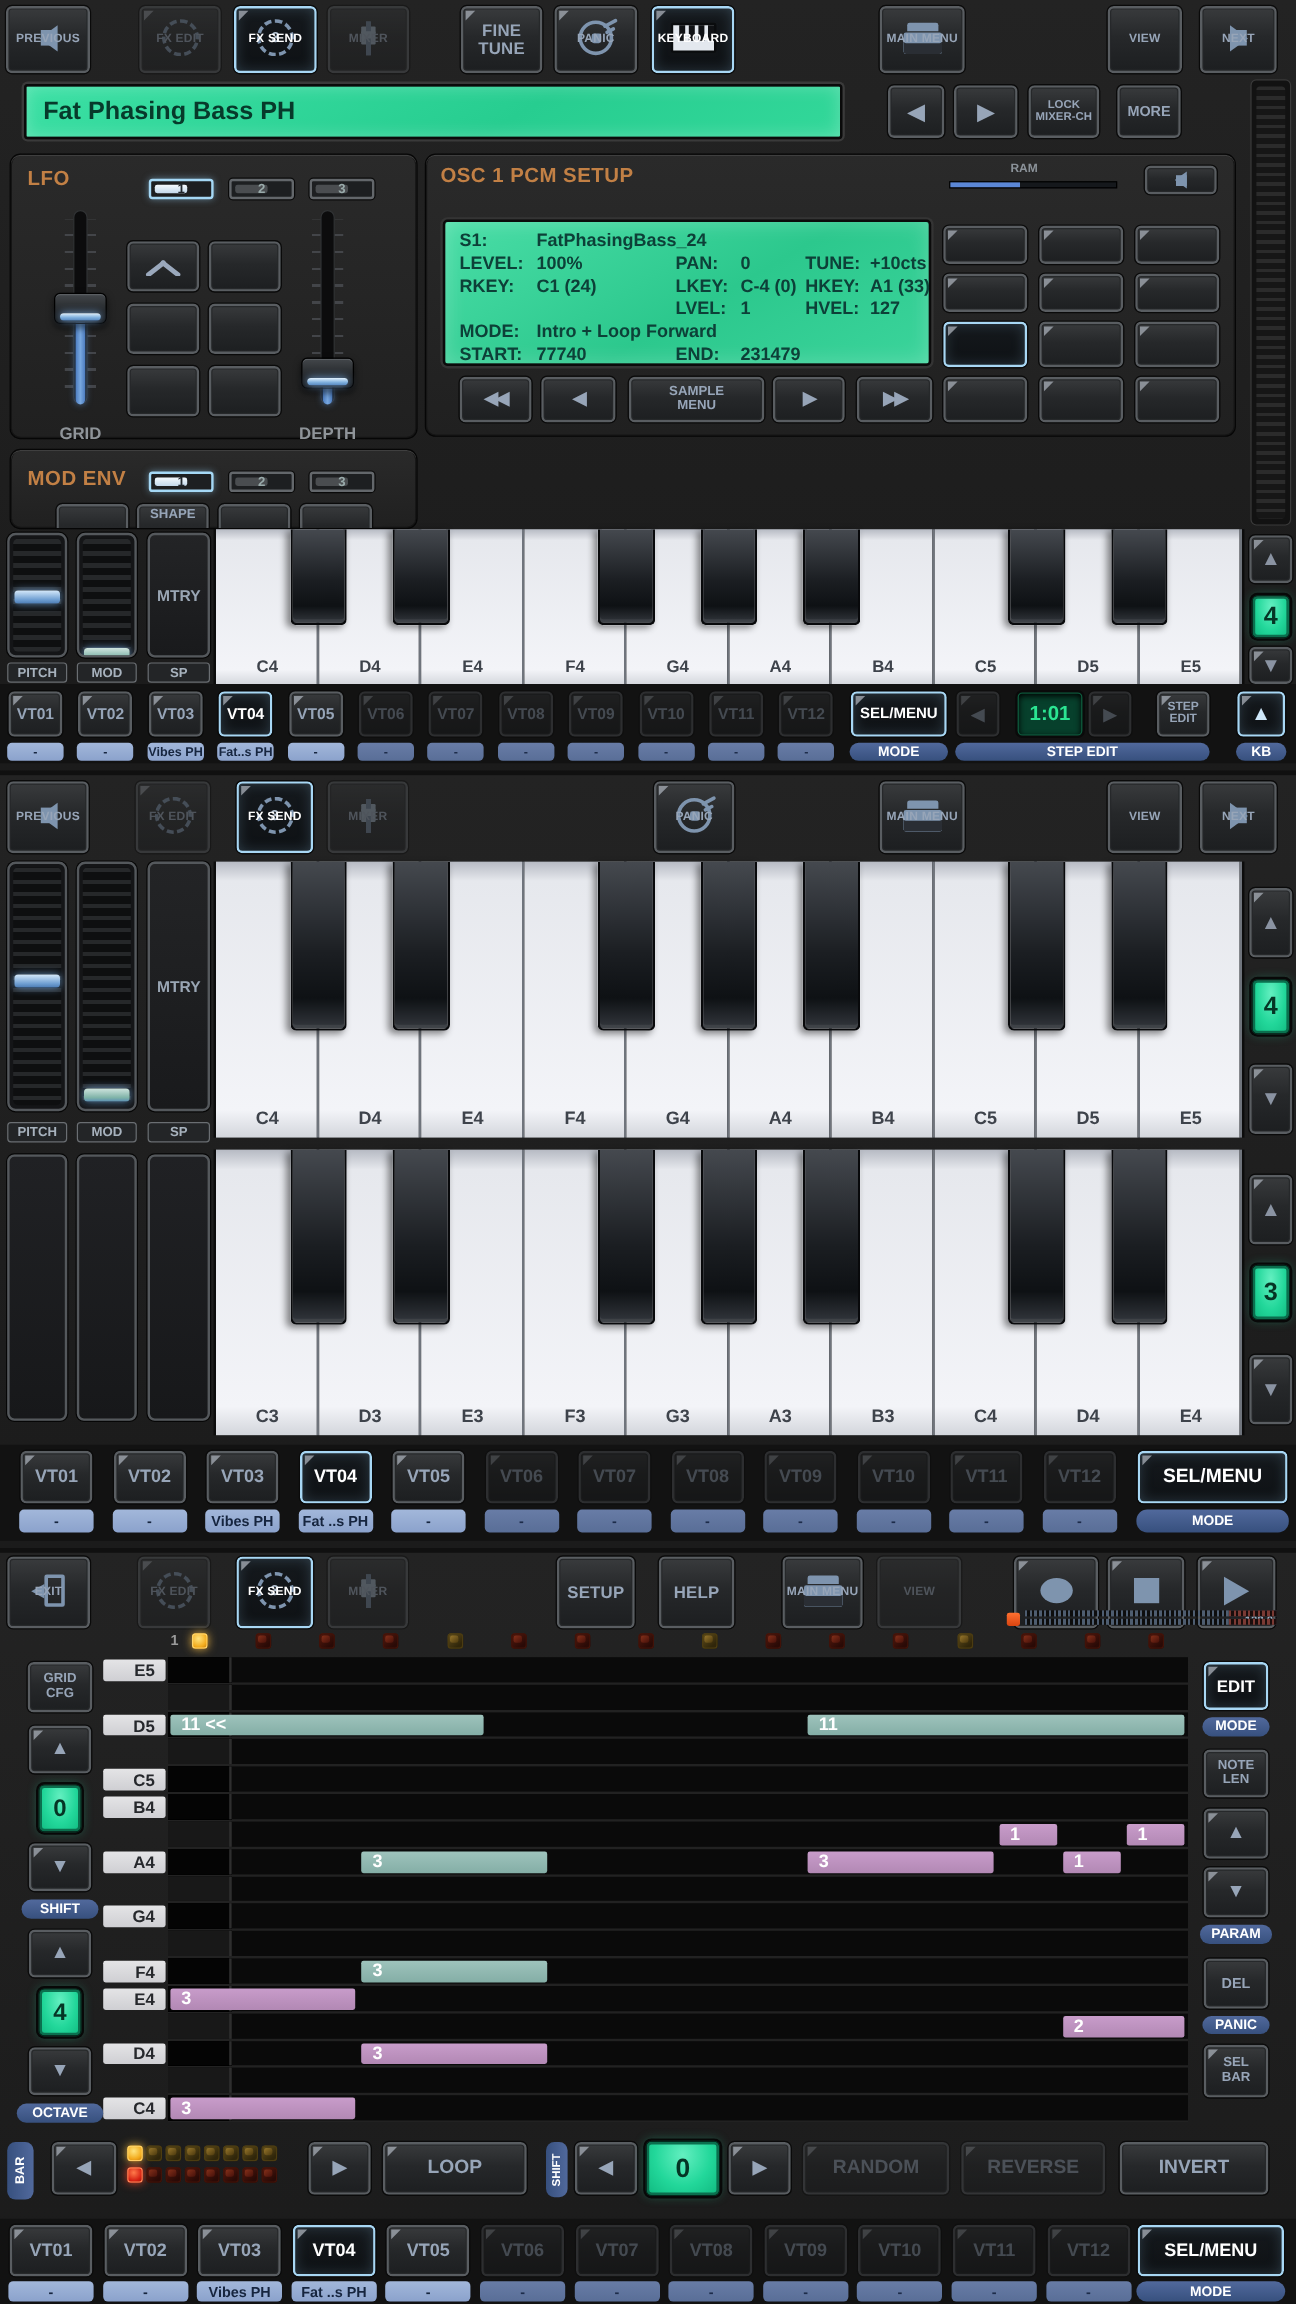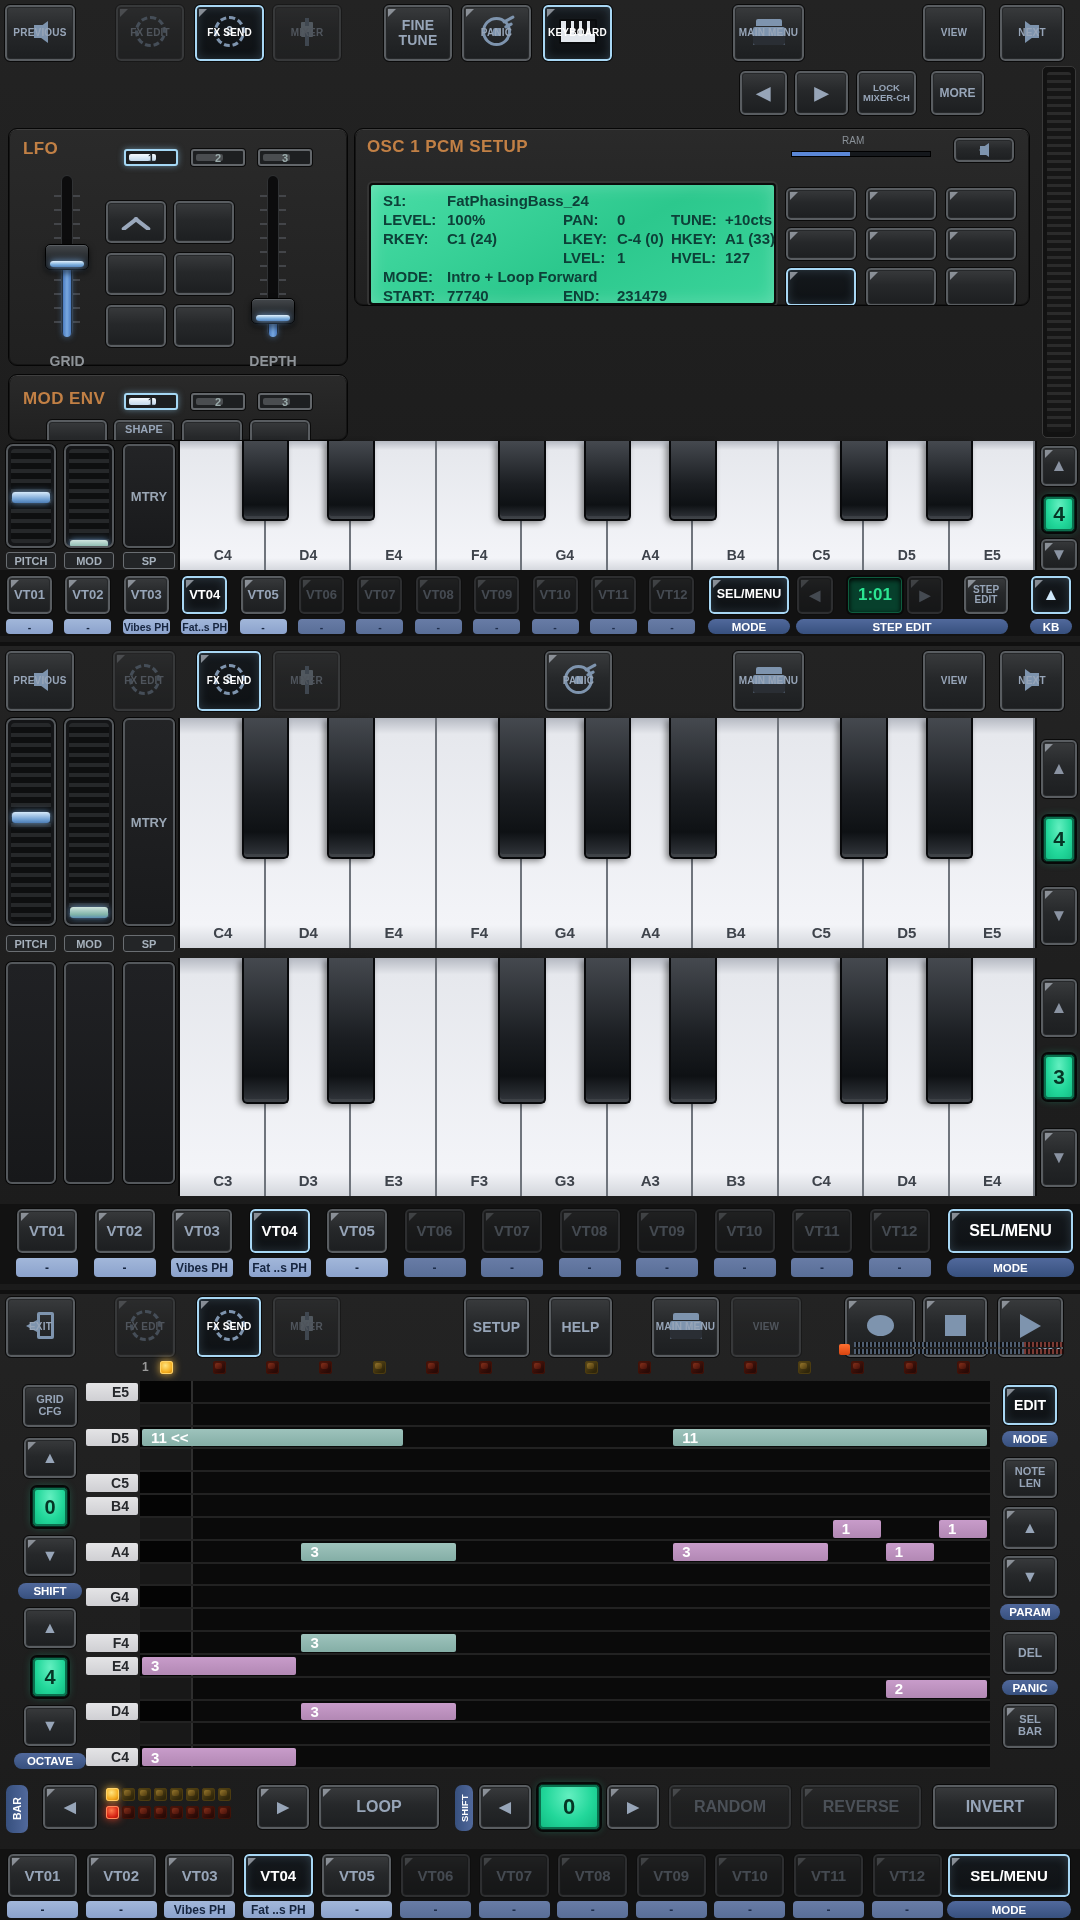--- a/index.html
+++ b/index.html
@@ -125,20 +125,23 @@
   .shape-tri{position:static;position:relative;width:30px;height:16px;overflow:hidden;}
   .shape-tri i{position:absolute;width:20px;height:4px;background:#9aa8bc;border-radius:2px;top:8px;}
 </style>
 </head>
 <body>
 
 <div id="screen">
   <div id="sec1" class="secbg" style="left:0;top:0;width:1080px;height:642px"></div>
   <div id="sec2" class="secbg" style="left:0;top:646px;width:1080px;height:644px"></div>
   <div id="sec3" class="secbg" style="left:0;top:1294px;width:1080px;height:626px"></div>
+  <div style="left:20px;top:70px;width:682px;height:46px;z-index:5;border:2px solid #0a0a0a;border-radius:3px;
+       background:linear-gradient(150deg,#3be0a4,#27cd90 60%,#33d89a);box-shadow:0 0 0 2px #3a3a3a, inset 0 0 14px rgba(255,255,255,.25);
+       color:#073a2b;font-weight:bold;font-size:21px;display:flex;align-items:center;padding-left:14px;">Fat Phasing Bass PH</div>
 <div class="btn" style="left: 4px; top: 4px; width: 72px; height: 58px;"><div class="tbic"><div class="arr-tri-l"></div><div class="arr-rect"></div></div><div class="tbl">PREVIOUS</div></div>
     <div class="btn dim flag" style="left: 115px; top: 4px; width: 70px; height: 58px;"><div class="tbic"><div class="ic-spin"></div></div><div class="tbl">FX EDIT</div></div>
     <div class="btn sel flag" style="left: 194px; top: 4px; width: 71px; height: 58px;"><div class="tbic"><div class="ic-spin"><div class="spin-num">3</div></div></div><div class="tbl">FX SEND</div></div>
     <div class="btn dim" style="left: 272px; top: 4px; width: 70px; height: 58px;"><div class="tbic"><div class="mx-bar"><div class="mx-knob" style="top: 4px;"></div></div><div class="mx-bar"><div class="mx-knob" style="top: 13px;"></div></div><div class="mx-bar"><div class="mx-knob" style="top: 8px;"></div></div></div><div class="tbl">MIXER</div></div>
     <div class="btn flag" style="left: 383px; top: 4px; width: 70px; height: 58px;"><div class="tbl" style="font-size: 14px;">FINE
 TUNE</div></div>
     <div class="btn flag" style="left: 461px; top: 4px; width: 71px; height: 58px;"><div class="tbic"><div class="ic-panic"><div class="panic-dot"></div><div class="panic-w1"></div><div class="panic-w2"></div></div></div><div class="tbl">PANIC</div></div>
     <div class="btn sel flag" style="left: 542px; top: 4px; width: 71px; height: 58px;"><div class="tbic"><div class="ic-keys"><div class="ic-bk" style="left: 5px;"></div><div class="ic-bk" style="left: 13px;"></div><div class="ic-bk" style="left: 21px;"></div><div class="ic-bk" style="left: 29px;"></div></div></div><div class="tbl">KEYBOARD</div></div>
     <div class="btn" style="left: 732px; top: 4px; width: 73px; height: 58px;"><div class="tbic"><div class="ic-drawer"><div class="drawer-lid"></div><div class="drawer-slot"></div></div></div><div class="tbl">MAIN MENU</div></div>
     <div class="btn" style="left: 922px; top: 4px; width: 64px; height: 58px;"><div class="tbic"><div class="ic-grid"><div class="ic-sq"></div><div class="ic-sq"></div><div class="ic-sq"></div><div class="ic-sq"></div><div class="ic-sq"></div><div class="ic-sq"></div><div class="ic-sq"></div><div class="ic-sq"></div><div class="ic-sq"></div></div></div><div class="tbl">VIEW</div></div>
@@ -198,23 +201,23 @@
     <div class="fhandle" style="left: 251px; top: 297.64px; width: 44px; height: 26px;">
       <div class="fblue" style="left: 4px; top: 16px; width: 34px; height: 6px;"></div>
     </div>
     <div class="flabel" style="left: 238px; top: 353px; width: 70px; height: 16px;">DEPTH</div>
     <div class="btn" style="left: 105px; top: 200px; width: 62px; height: 44px;"><div class="shape-tri"><i style="left: -1px; transform: rotate(-38deg);"></i><i style="right: -1px; transform: rotate(38deg);"></i></div></div>
     <div class="btn" style="left: 173px; top: 200px; width: 62px; height: 44px; font-size: 13px;"></div>
     <div class="btn" style="left: 105px; top: 252px; width: 62px; height: 44px; font-size: 13px;"></div>
     <div class="btn" style="left: 173px; top: 252px; width: 62px; height: 44px; font-size: 13px;"></div>
     <div class="btn" style="left: 105px; top: 304px; width: 62px; height: 44px; font-size: 13px;"></div>
     <div class="btn" style="left: 173px; top: 304px; width: 62px; height: 44px; font-size: 13px;"></div>
-    <div class="panel" style="left: 354px; top: 128px; width: 676px; height: 178px;">
+    <div class="panel" style="left: 354px; top: 128px; width: 676px; height: 236px;">
       <div class="ptitle" style="left: 12px; top: 8px; font-size: 17px;">OSC 1 PCM SETUP</div>
-      <div style="left: 487px; top: 6px; width: 40px; height: 12px; color: rgb(139, 146, 153); font-size: 10px; font-weight: normal;">RAM</div>
+      <div style="left: 487px; top: 6px; width: 40px; height: 12px; color: rgb(139, 146, 153); font-size: 10px; font-weight: bold;">RAM</div>
       <div style="left: 436px; top: 22px; width: 140px; height: 6px; background: rgb(21, 24, 28); border: 1px solid rgb(0, 0, 0);">
         <div style="left: 0px; top: 0px; width: 58px; height: 4px; background: rgb(91, 135, 214);"></div>
       </div>
       <div class="btn" style="left: 598px; top: 8px; width: 62px; height: 26px;"><div class="tbic" style="height: 18px; margin-bottom: 0px;"><div class="arr-tri-l" style="border-width: 7px 10px 7px 0px;"></div><div class="arr-rect" style="width: 9px; height: 9px;"></div></div></div>
       <div class="lcd" style="left: 14px; top: 54px; width: 407px; height: 122px;">
         <div class="lcdtx" style="left: 12px; top: 7px;">S1:</div>
         <div class="lcdtx" style="left: 76px; top: 7px;">FatPhasingBass_24</div>
         <div class="lcdtx" style="left: 12px; top: 26px;">LEVEL:</div>
         <div class="lcdtx" style="left: 76px; top: 26px;">100%</div>
         <div class="lcdtx" style="left: 192px; top: 26px;">PAN:</div>

